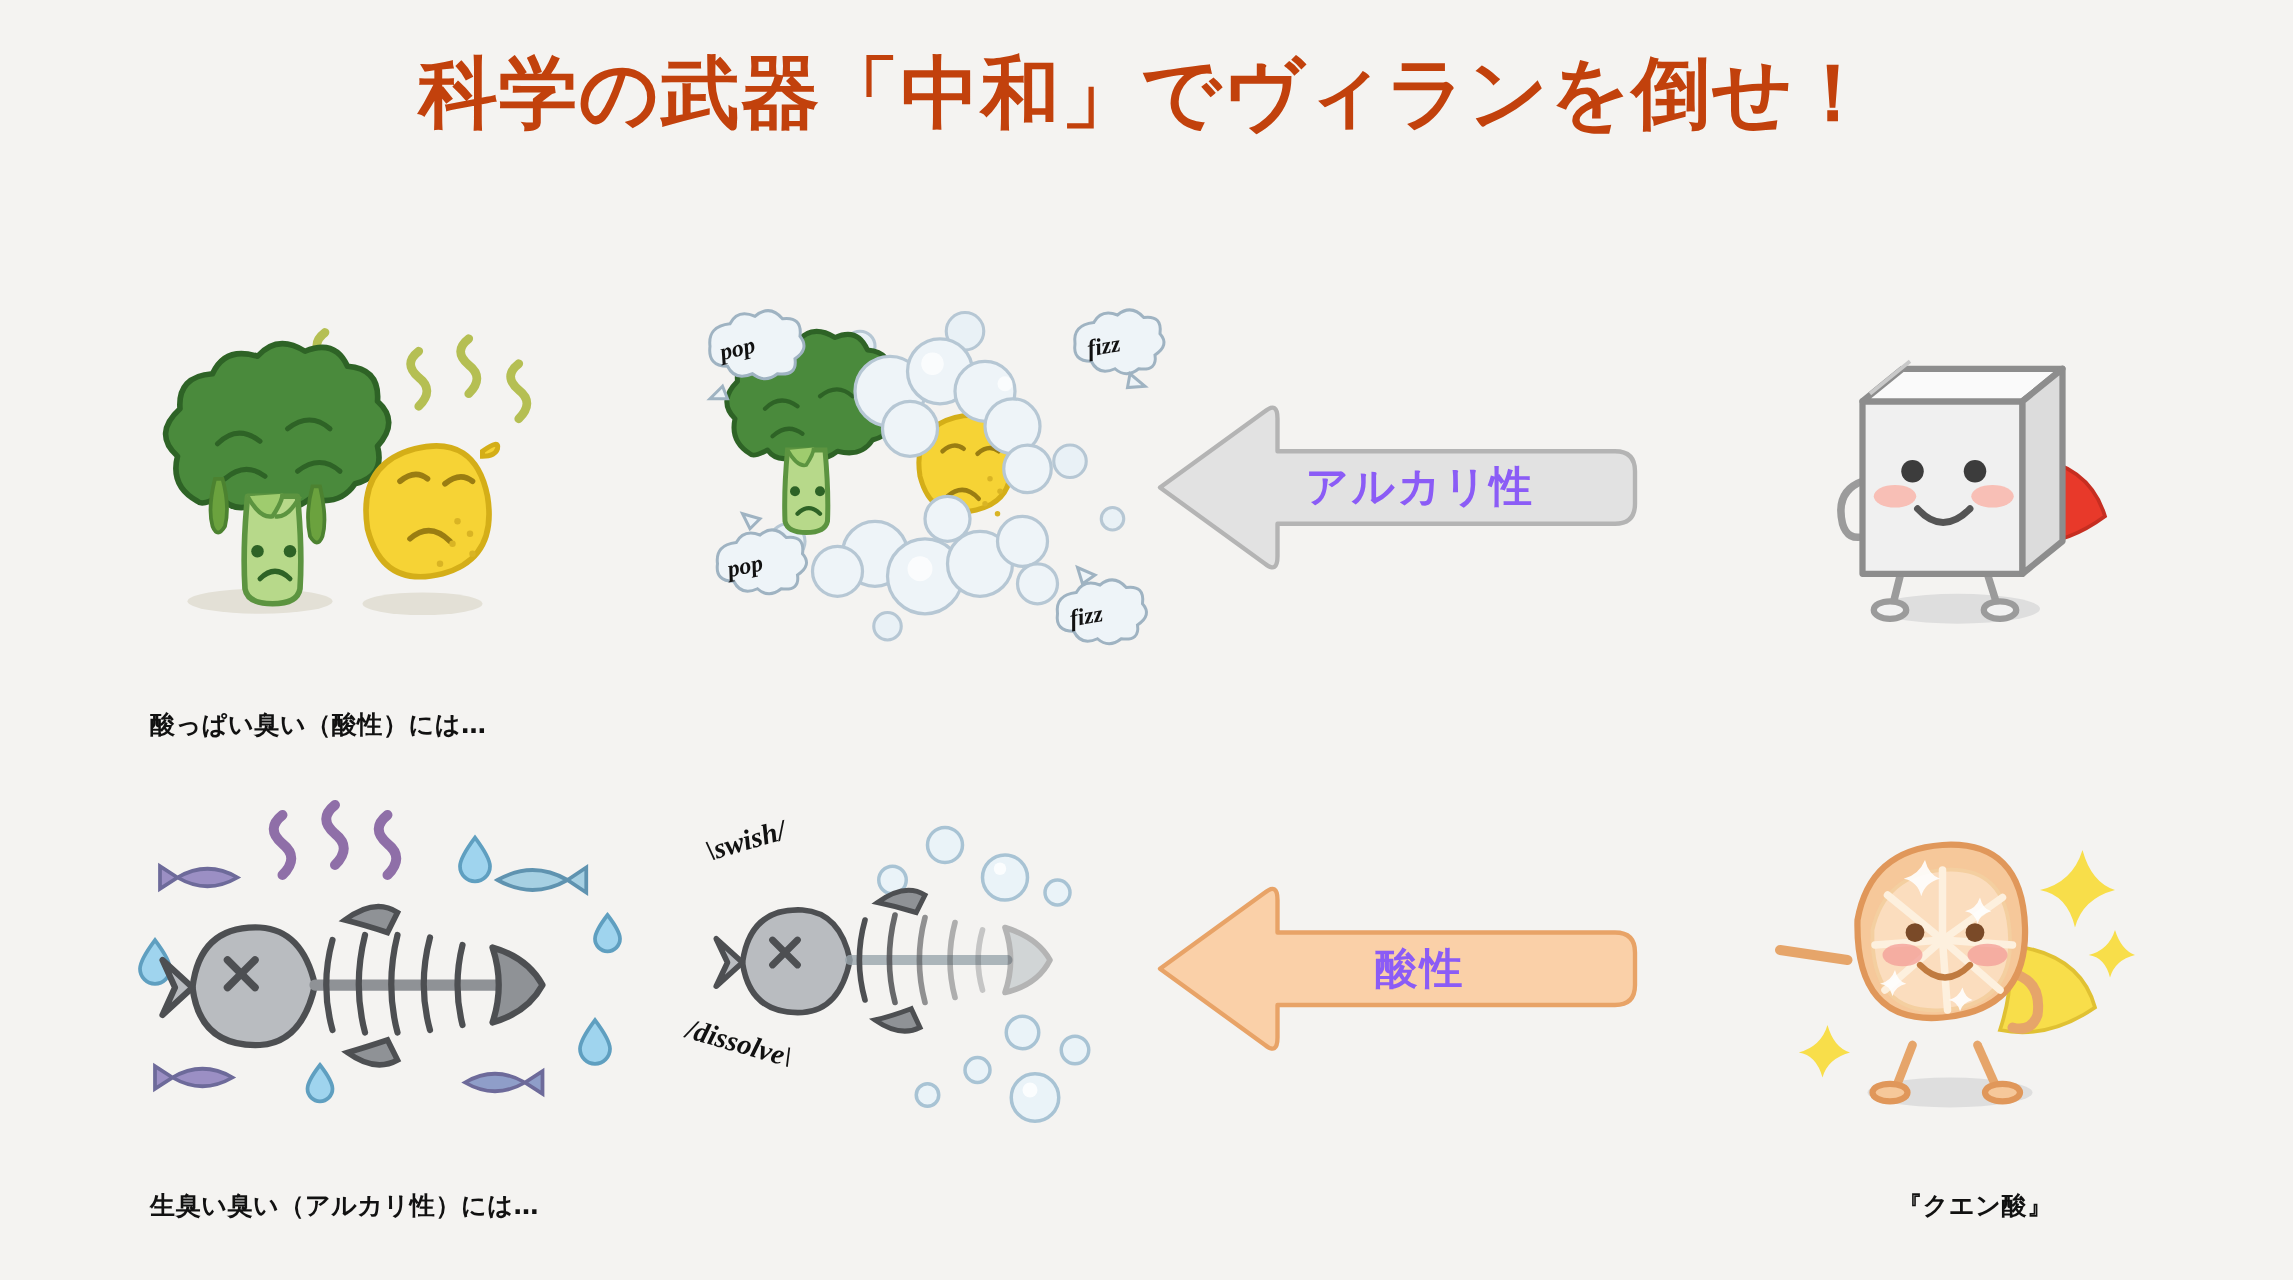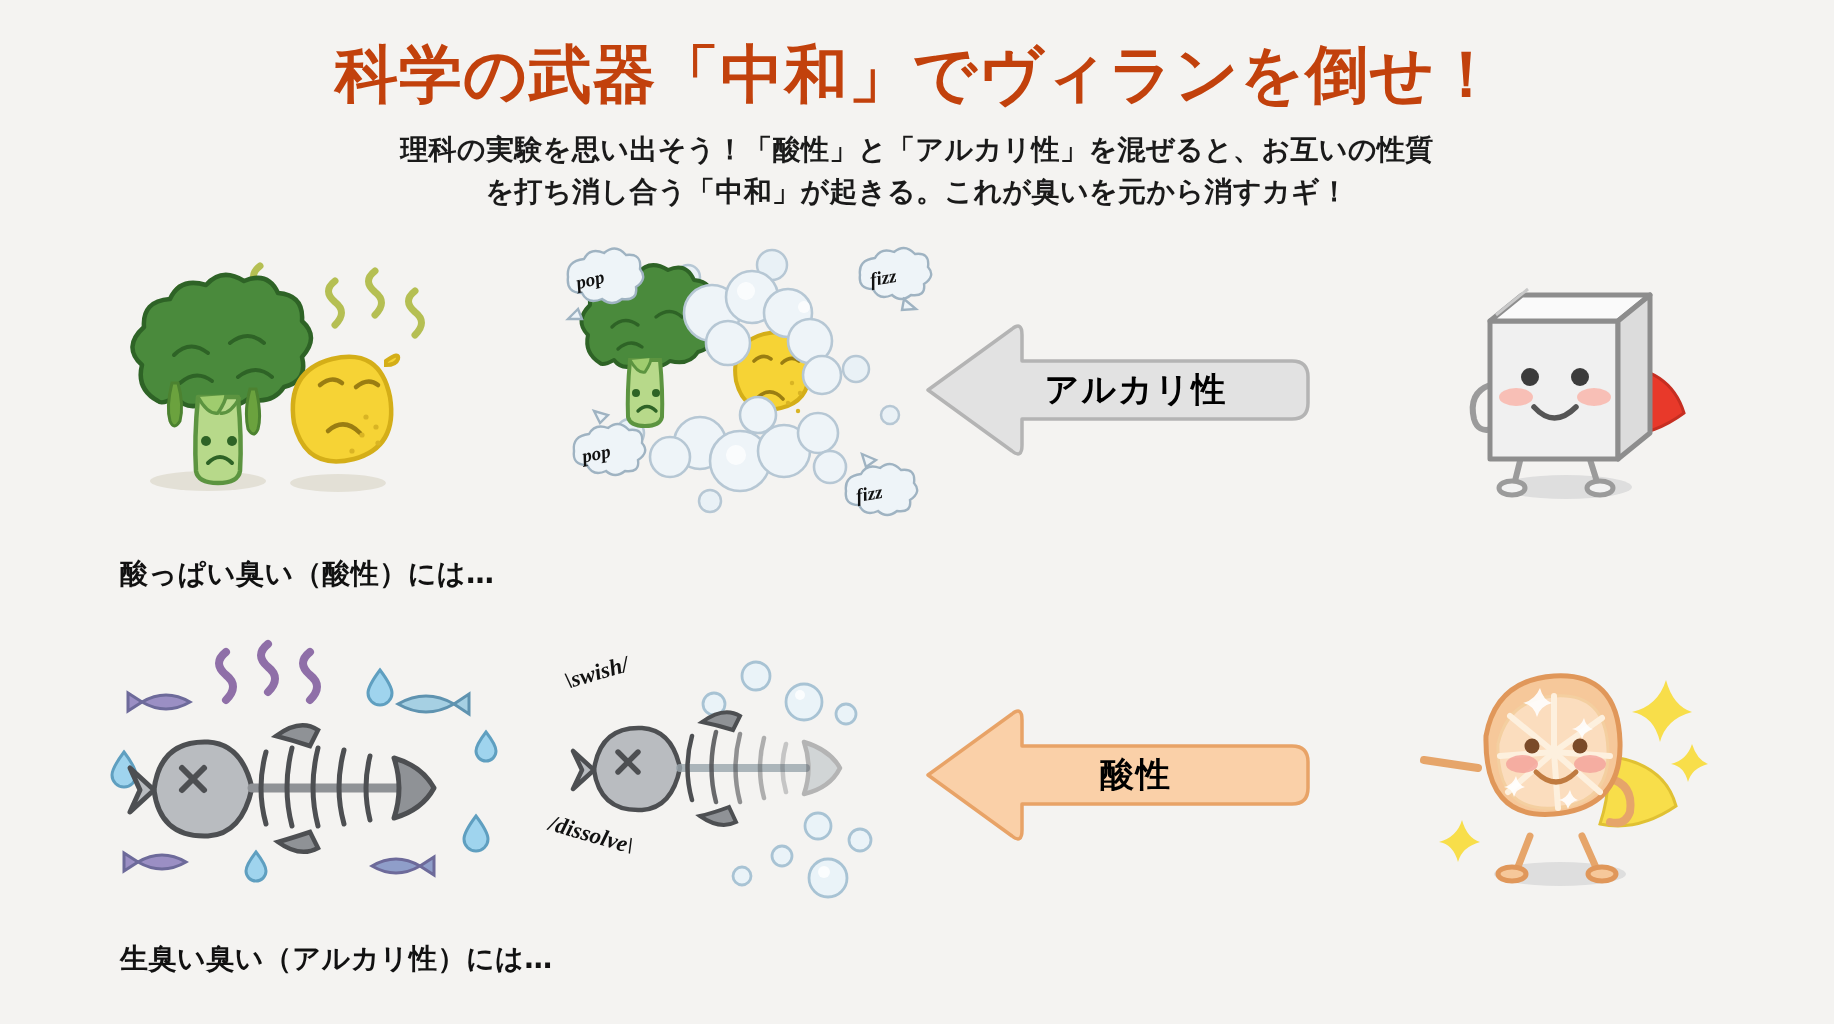--- a/index.html
+++ b/index.html
@@ -32,31 +32,31 @@
 
   .cell{position:absolute;top:0;height:330px;}
   .cell-left{left:80px;width:500px;}
   .cell-mid{left:560px;width:380px;}
   .cell-arrow{left:930px;width:330px;}
   .cell-right{left:1370px;width:420px;}
 
   .art{position:relative;width:100%;height:250px;}
   .caption{
     position:absolute;bottom:-8px;left:0;width:100%;
-    text-align:center;font-size:28px;font-weight:bold;color:#111;
+    text-align:center;font-size:20px;font-weight:bold;color:#111;
     letter-spacing:.5px;
     font-family:"DejaVu Sans","Liberation Sans",sans-serif;
   }
   .caption-left{text-align:left;padding-left:40px;}
 
   
   .arrow-wrap{position:absolute;top:60px;left:-10px;width:400px;height:150px;}
   .arrow-label{
     position:absolute;top:50%;left:54%;transform:translate(-50%,-50%);
-    font-size:34px;font-weight:bold;color:#000000;white-space:nowrap;
+    font-size:34px;font-weight:bold;color:#8b5cf6;white-space:nowrap;
     letter-spacing:2px;
     font-family:"DejaVu Sans","Liberation Sans",sans-serif;
   }
 
   
   .sfx{
     position:absolute;font-size:19px;font-weight:bold;color:#111;
     font-family:"Liberation Serif","DejaVu Serif",serif;font-style:italic;
   }
   .swish-txt{
@@ -66,24 +66,20 @@
   }
   svg{display:block;overflow:visible;}
 </style>
 </head>
 <body>
 
 <div class="page">
 
   <div class="header">
     <div class="title">科学の武器「中和」でヴィランを倒せ！</div>
-    <div class="subtitle">
-      <div>理科の実験を思い出そう！「酸性」と「アルカリ性」を混ぜると、お互いの性質</div>
-      <div>を打ち消し合う「中和」が起きる。これが臭いを元から消すカギ！</div>
-    </div>
   </div>
 
   <div class="row row-top">
 
     <div class="cell cell-left">
       <div class="art">
         <svg width="500" height="250" viewBox="0 0 500 250">
 
           <g stroke="#b5bf53" stroke-width="7" fill="none" stroke-linecap="round">
             <path d="M100 75 q12 -12 0 -22 q-12 -10 0 -20"></path>
@@ -408,16 +404,17 @@
             <path d="M92 180 q5 18 18 22 q-18 5 -22 20 q-5 -18 -19 -20 q18 -5 23 -22 Z"></path>
           </g>
           <g fill="#ffffff" opacity=".9">
             <path d="M170 48 q3 12 12 15 q-12 3 -15 14 q-3 -12 -14 -14 q12 -3 17 -15 Z"></path>
             <path d="M214 78 q2 9 9 11 q-9 2 -11 10 q-2 -9 -10 -10 q9 -2 12 -11 Z"></path>
             <path d="M146 136 q2 9 9 11 q-9 2 -11 10 q-2 -9 -10 -10 q9 -2 12 -11 Z"></path>
             <path d="M200 150 q2 8 8 10 q-8 2 -10 9 q-2 -8 -9 -9 q8 -2 11 -10 Z"></path>
           </g>
         </svg>
       </div>
+      <div class="caption">『クエン酸』</div>
     </div>
   </div>
 
 </div>
 
 </body></html>

